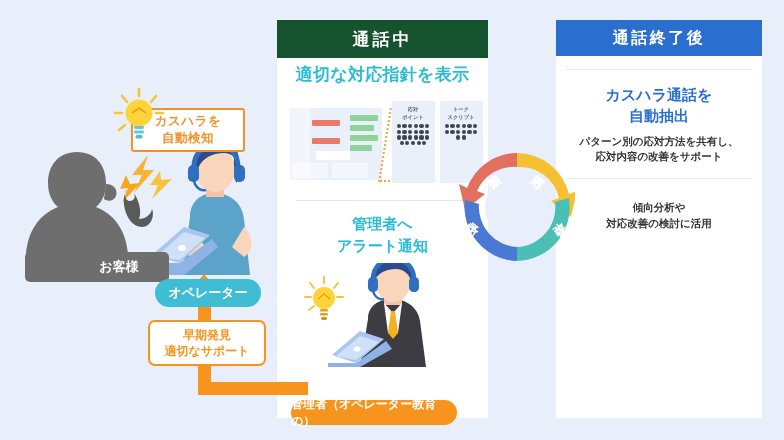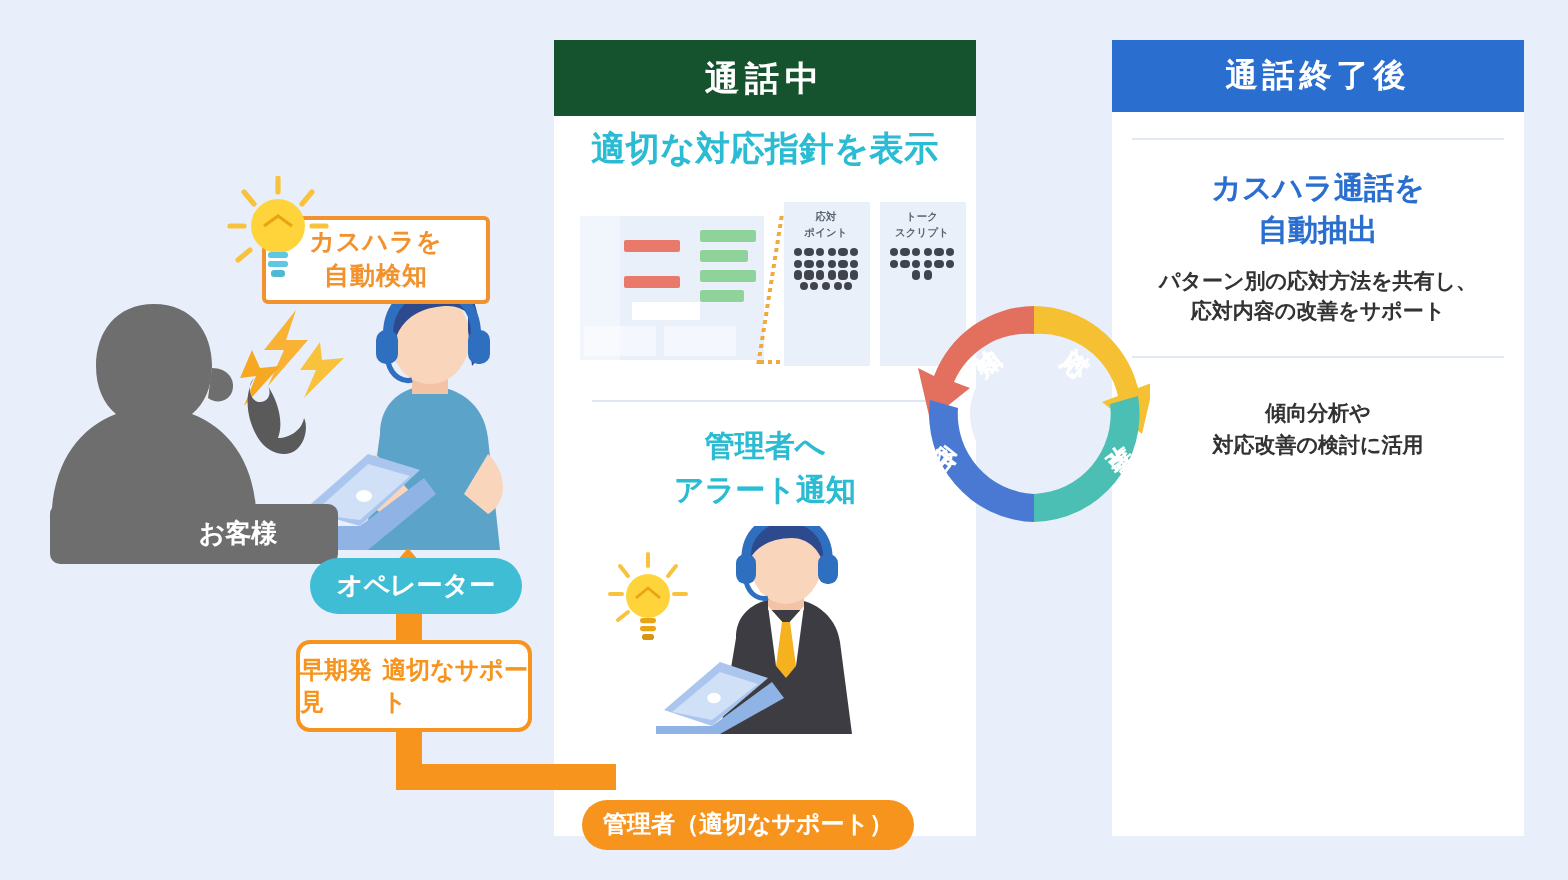--- a/index.html
+++ b/index.html
@@ -35,21 +35,21 @@
   .operator{position:absolute;left:150px;top:135px;width:126px;height:140px;}
   .op-label{
     position:absolute;left:155px;top:255px;width:106px;height:28px;
     background:#3ebdd4;border-radius:14px;color:#fff;font-weight:bold;
     font-size:13px;display:flex;align-items:center;justify-content:center;z-index:6;margin-top:24px;
   }
 
   .support-box{
     position:absolute;left:148px;top:320px;width:114px;height:42px;
     border:2px solid #f7941e;border-radius:7px;background:#fff;
-    display:flex;flex-direction:row;align-items:center;justify-content:center;
+    display:flex;flex-direction:column;align-items:center;justify-content:center;
     color:#f7941e;font-weight:bold;font-size:12px;line-height:1.35;z-index:6;
   }
   .fb-up{position:absolute;left:198px;top:286px;width:13px;height:36px;background:#f7941e;z-index:4;}
   .fb-arrowhead{
     position:absolute;left:192px;top:274px;width:0;height:0;z-index:5;
     border-left:12px solid transparent;border-right:12px solid transparent;
     border-bottom:14px solid #f7941e;
   }
   .fb-down{position:absolute;left:198px;top:360px;width:13px;height:28px;background:#f7941e;z-index:4;}
   .fb-horiz{position:absolute;left:198px;top:382px;width:110px;height:13px;background:#f7941e;z-index:4;}
@@ -327,21 +327,21 @@
         <path d="M96 40 L105 50 L114 40 L110 70 L100 70 Z" fill="#ffffff"></path>
         <path d="M103 48 L107 48 L110 70 L105 76 L100 70 Z" fill="#f5b11e"></path>
 
         <path d="M44 92 L72 68 L96 76 L68 100 Z" fill="#aac6ee"></path>
         <path d="M48 93 L72 73 L91 79 L68 97 Z" fill="#cfe0f7"></path>
         <ellipse cx="69" cy="86" rx="3.4" ry="2.6" fill="#fff"></ellipse>
         <path d="M40 100 L68 100 L98 78 L104 86 L72 104 L40 104 Z" fill="#8fb3e4"></path>
       </svg>
     </div>
 
-    <div class="sup-label">管理者（適切なサポート）</div>
+    <div class="sup-label">管理者（オペレーター教育の）</div>
   </div>
 
   <div class="right-panel">
     <div class="right-header">通話終了後</div>
 
     <div class="r-div"></div>
 
     <div class="r-sec">
       <div class="r-h">
         <div>カスハラ通話を</div>

